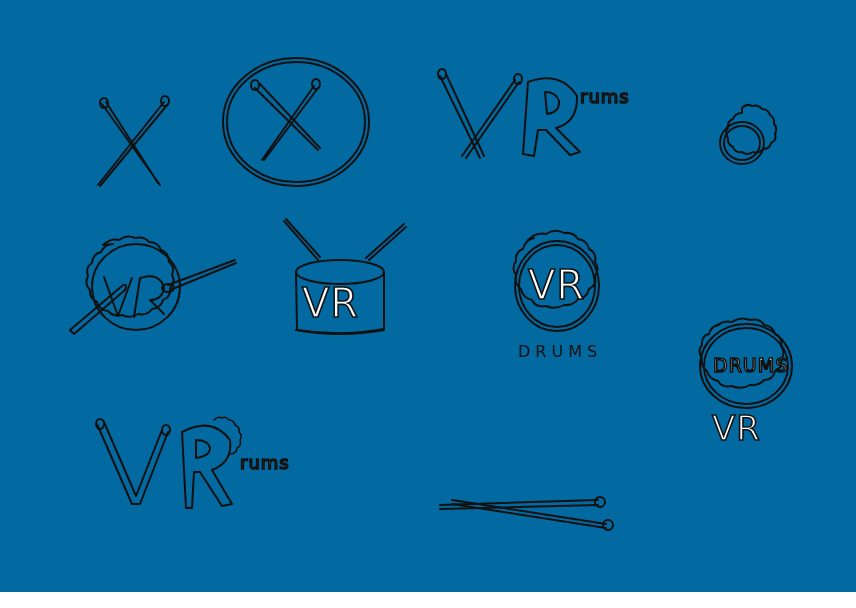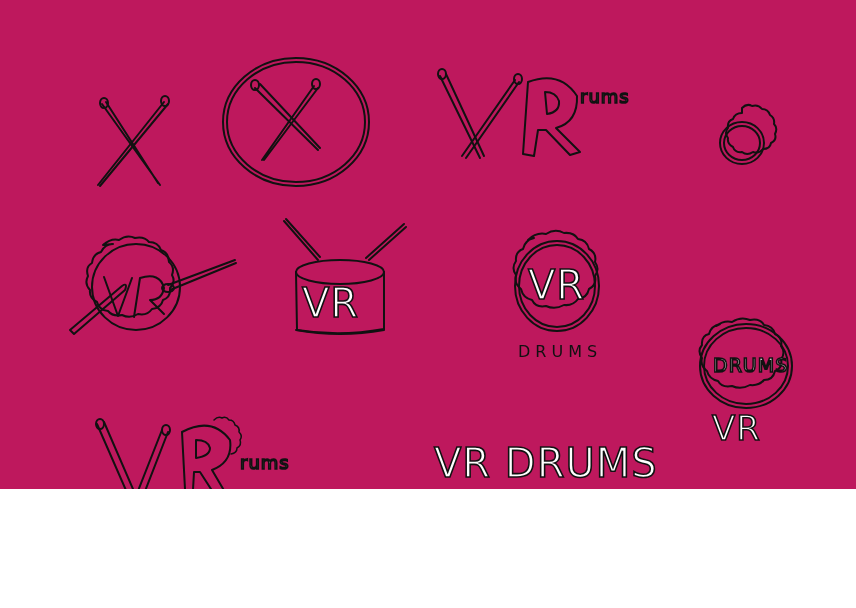--- a/index.html
+++ b/index.html
@@ -1,16 +1,16 @@
 <!DOCTYPE html>
 <html><head>
 <meta charset="utf-8">
 <style>
   html,body{margin:0;padding:0;background:#ffffff;}
-  .sheet{position:relative;width:856px;height:489px;background:#be185d;overflow:hidden;}
+  .sheet{position:relative;width:856px;height:592px;background:#0369a1;overflow:hidden;}
   svg{position:absolute;left:0;top:0;}
   .ink{fill:none;stroke:#111;stroke-width:2;stroke-linecap:round;stroke-linejoin:round;}
   .ink-thin{fill:none;stroke:#111;stroke-width:1.5;stroke-linecap:round;stroke-linejoin:round;}
   .hand{position:absolute;font-family:"DejaVu Sans",sans-serif;color:#fff;-webkit-text-stroke:1.6px #111;letter-spacing:1px;white-space:nowrap;}
   .hand-small{position:absolute;font-family:"DejaVu Sans",sans-serif;color:#111;white-space:nowrap;}
 </style>
 </head>
 <body>
 
 <div class="sheet">
@@ -99,14 +99,13 @@
 <span class="hand" style="left:302px;top:280px;font-size:40px;">VR</span>
 
 <span class="hand" style="left:528px;top:262px;font-size:40px;">VR</span>
 <span class="hand-small" style="left:518px;top:342px;font-size:16px;letter-spacing:5px;">DRUMS</span>
 
 <span class="hand" style="left:713px;top:354px;font-size:19px;">DRUMS</span>
 <span class="hand" style="left:712px;top:408px;font-size:34px;">VR</span>
 
 <span class="hand" style="left:240px;top:452px;font-size:18px;">rums</span>
 
-<span class="hand" style="left:434px;top:440px;font-size:40px;">VR DRUMS</span>
 </div>
 
 </body></html>

